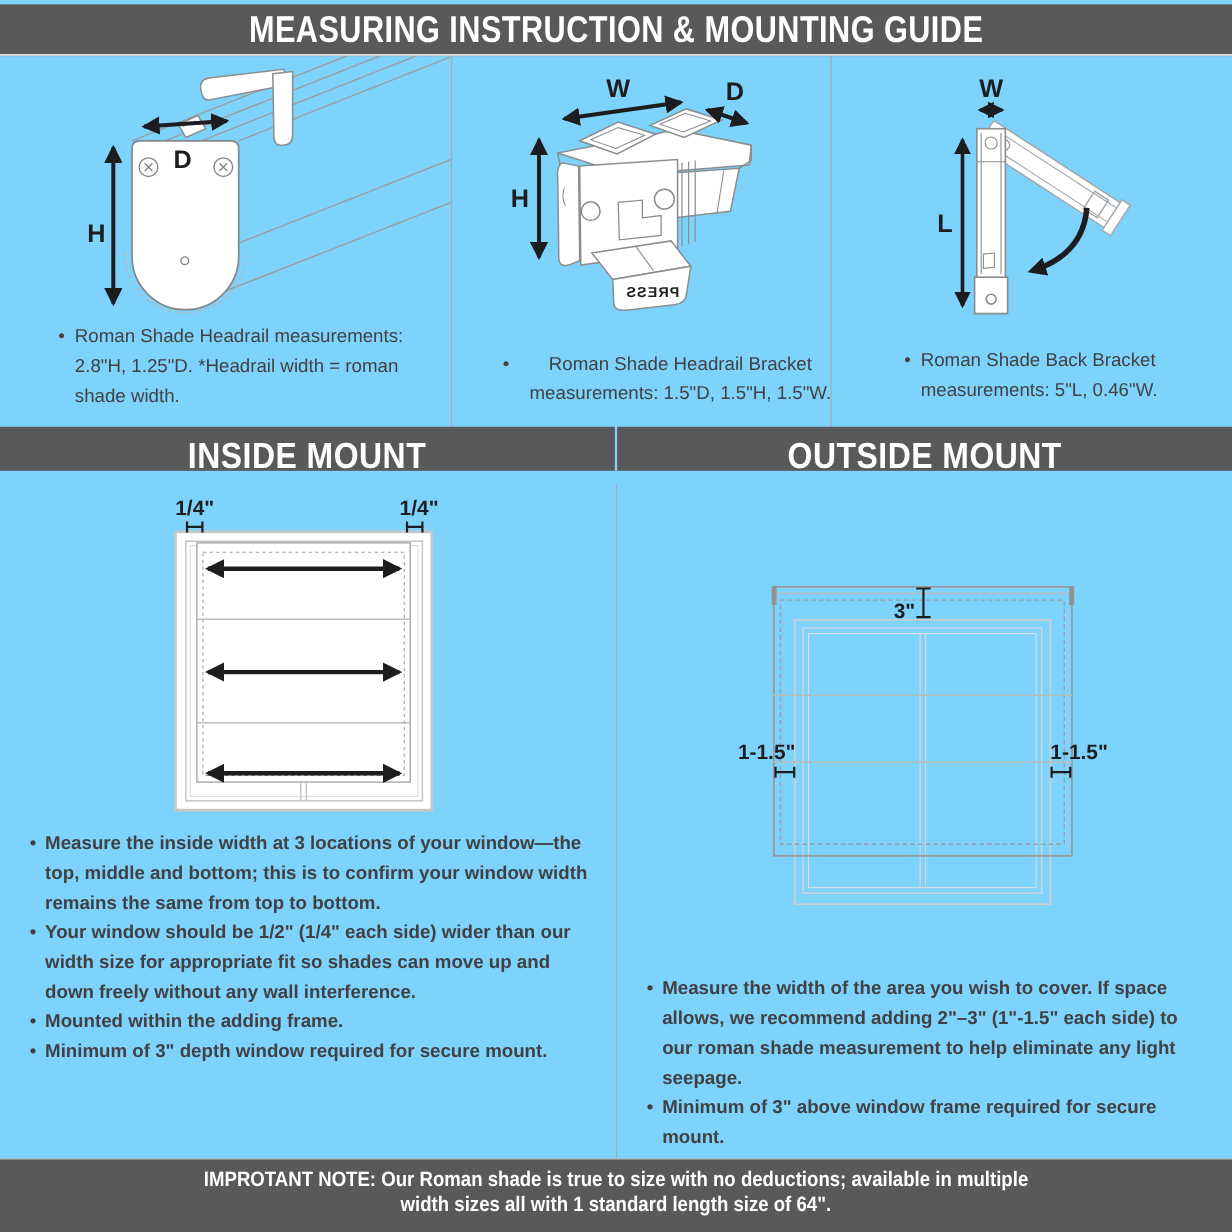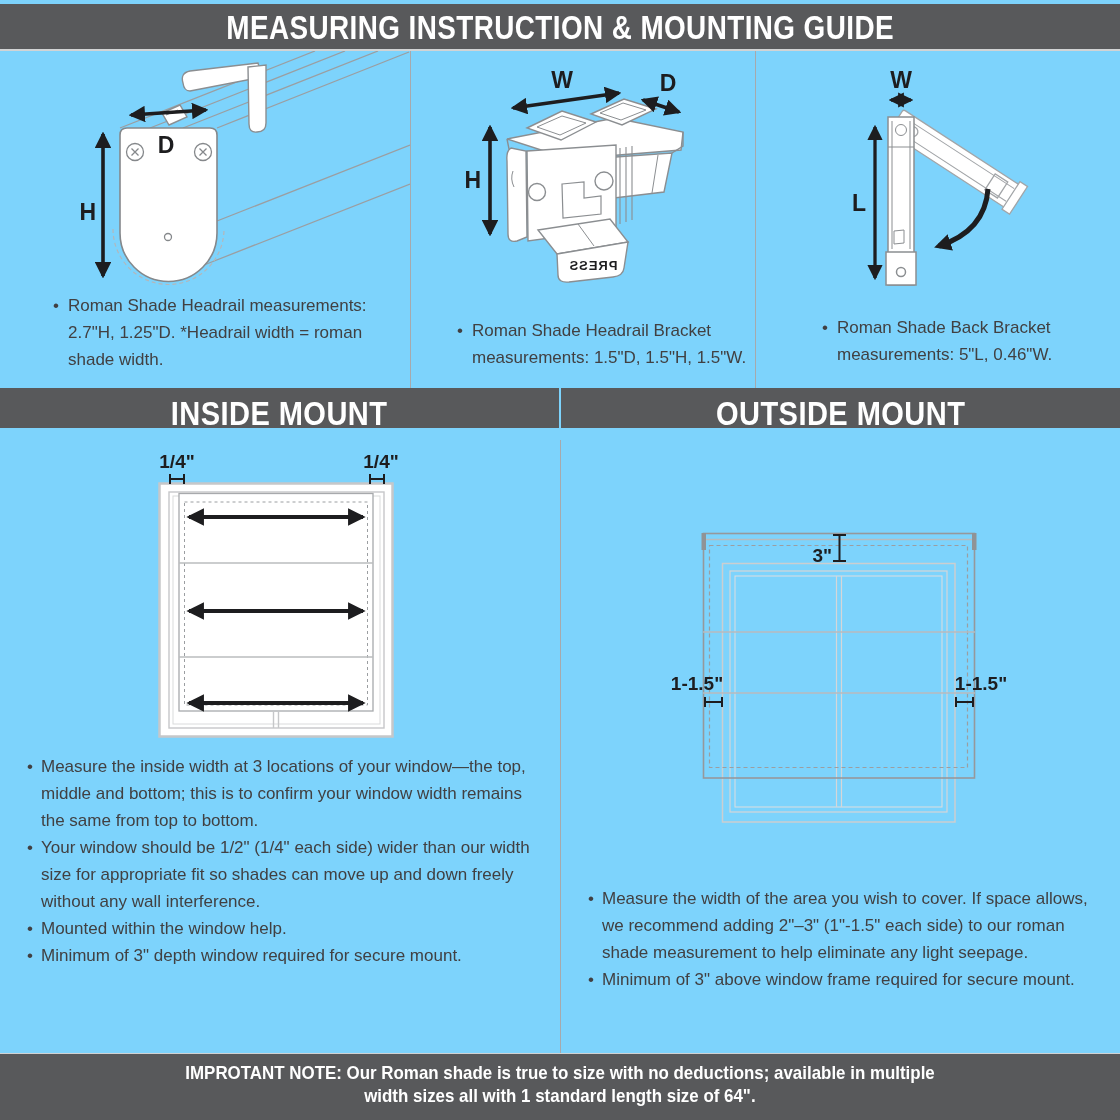--- a/index.html
+++ b/index.html
@@ -27,21 +27,21 @@
     font-size:17px; line-height:27px; color:#414042;
   }
   .caption { position:absolute; padding-left:15px; }
   .caption::before, .bullets li::before {
     content:"\2022"; position:absolute; left:0; top:0; color:#414042;
   }
   .caption { list-style:none; }
   .caption::before { top:0; }
   .caption { position:absolute; }
   .bullets { position:absolute; list-style:none; }
-  .bullets li { position:relative; padding-left:14px; }
+  .bullets li { position:relative; padding-left:14px;font-weight:bold; }
   .footer {
     position:absolute; top:1053px; left:0; width:1120px; height:67px;
     background:#58595b; color:#ffffff; text-align:center; padding-top:7px;
     border-top:1px solid #d1d3d4;
   }
   .footer div { line-height:23px; font-size:19px; white-space:nowrap; }
   .footer .stretch { display:inline-block; transform:scaleX(0.89); transform-origin:center; font-weight:bold; }
   text { fill:#1d1d1f; }
   .dimlabel { font-size:23px; font-weight:bold; }
   .smalllabel { font-size:19px; font-weight:bold; }
@@ -92,21 +92,21 @@
       <circle cx="168" cy="186" r="3.5"></circle>
     </g>
 
     <g stroke="#1d1d1f" stroke-width="3.6" fill="none">
       <path d="M131,64 L206,59" marker-start="url(#ah1)" marker-end="url(#ah1)"></path>
       <path d="M103,83 L103,225" marker-start="url(#ah1)" marker-end="url(#ah1)"></path>
     </g>
     <text class="dimlabel" x="166" y="102" text-anchor="middle">D</text>
     <text class="dimlabel" x="96" y="169" text-anchor="end">H</text>
   </svg>
-  <div class="caption" style="left:53px; top:292px; width:323px;">Roman Shade Headrail measurements: 2.7"H, 1.25"D. *Headrail width = roman shade width.</div>
+  <div class="caption" style="left:53px; top:292px; width:323px;">Roman Shade Headrail measurements: 2.8"H, 1.25"D. *Headrail width = roman shade width.</div>
 
   <svg class="diagram" style="left:410px; top:51px;" width="345" height="337" viewBox="0 0 345 337">
     <defs>
       <marker id="ah2" viewBox="0 0 10 10" refX="8.5" refY="5" markerWidth="4.6" markerHeight="4.6" orient="auto-start-reverse">
         <path d="M0,0 L10,5 L0,10 Z" fill="#1d1d1f"></path>
       </marker>
     </defs>
     <g stroke="#8b8e91" stroke-width="1.4" fill="#ffffff">
 
       <path d="M97,88 L205,67 L273,81 L271,99 L159,108 Z"></path>
@@ -139,21 +139,21 @@
 
     <g stroke="#1d1d1f" stroke-width="3.6" fill="none">
       <path d="M103,57 L209,42" marker-start="url(#ah2)" marker-end="url(#ah2)"></path>
       <path d="M233,49 L269,61" marker-start="url(#ah2)" marker-end="url(#ah2)"></path>
       <path d="M80,76 L80,183" marker-start="url(#ah2)" marker-end="url(#ah2)"></path>
     </g>
     <text class="dimlabel" x="152" y="37" text-anchor="middle">W</text>
     <text class="dimlabel" x="258" y="40" text-anchor="middle">D</text>
     <text class="dimlabel" x="71" y="137" text-anchor="end">H</text>
   </svg>
-  <div class="caption" style="left:457px; top:317px; width:308px;">Roman Shade Headrail Bracket measurements: 1.5"D, 1.5"H, 1.5"W.</div>
+  <div class="caption" style="left:457px; top:317px; width:308px;text-align:center;">Roman Shade Headrail Bracket measurements: 1.5"D, 1.5"H, 1.5"W.</div>
 
   <svg class="diagram" style="left:755px; top:51px;" width="365" height="337" viewBox="0 0 365 337">
     <defs>
       <marker id="ah3" viewBox="0 0 10 10" refX="8.5" refY="5" markerWidth="4.6" markerHeight="4.6" orient="auto-start-reverse">
         <path d="M0,0 L10,5 L0,10 Z" fill="#1d1d1f"></path>
       </marker>
       <marker id="ah3c" viewBox="0 0 10 10" refX="7" refY="5" markerWidth="3.4" markerHeight="3.4" orient="auto">
         <path d="M0,0 L10,5 L0,10 Z" fill="#1d1d1f"></path>
       </marker>
     </defs>
@@ -221,21 +221,21 @@
       <path d="M170,33 L170,43 M170,38 L184,38 M184,33 L184,43"></path>
       <path d="M370,33 L370,43 M370,38 L384,38 M384,33 L384,43"></path>
     </g>
     <text class="smalllabel" x="177" y="27" text-anchor="middle">1/4"</text>
     <text class="smalllabel" x="381" y="27" text-anchor="middle">1/4"</text>
   </svg>
 
   <ul class="bullets" style="left:27px; top:753px; width:512px;">
     <li>Measure the inside width at 3 locations of your window—the top, middle and bottom; this is to confirm your window width remains the same from top to bottom.</li>
     <li>Your window should be 1/2" (1/4" each side) wider than our width size for appropriate fit so shades can move up and down freely without any wall interference.</li>
-    <li>Mounted within the window help.</li>
+    <li>Mounted within the adding frame.</li>
     <li>Minimum of 3" depth window required for secure mount.</li>
   </ul>
 
   <svg class="diagram" style="left:560px; top:441px;" width="560" height="412" viewBox="0 0 560 412">
 
     <g fill="none">
       <rect x="162.5" y="122.5" width="232.5" height="258.5" stroke="#ccced0" stroke-width="1.5"></rect>
       <rect x="170" y="130" width="217" height="241" stroke="#d5d6d8" stroke-width="1.2"></rect>
       <rect x="175" y="135" width="207" height="231" stroke="#dededf" stroke-width="1"></rect>
       <path d="M276.5,135 L276.5,366 M281.5,135 L281.5,366" stroke="#d5d6d8" stroke-width="1.2"></path>

